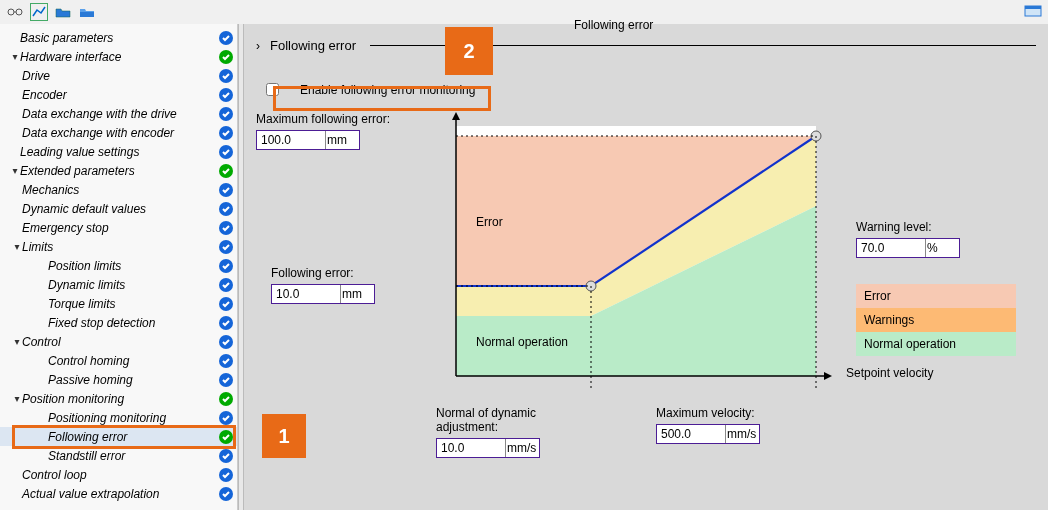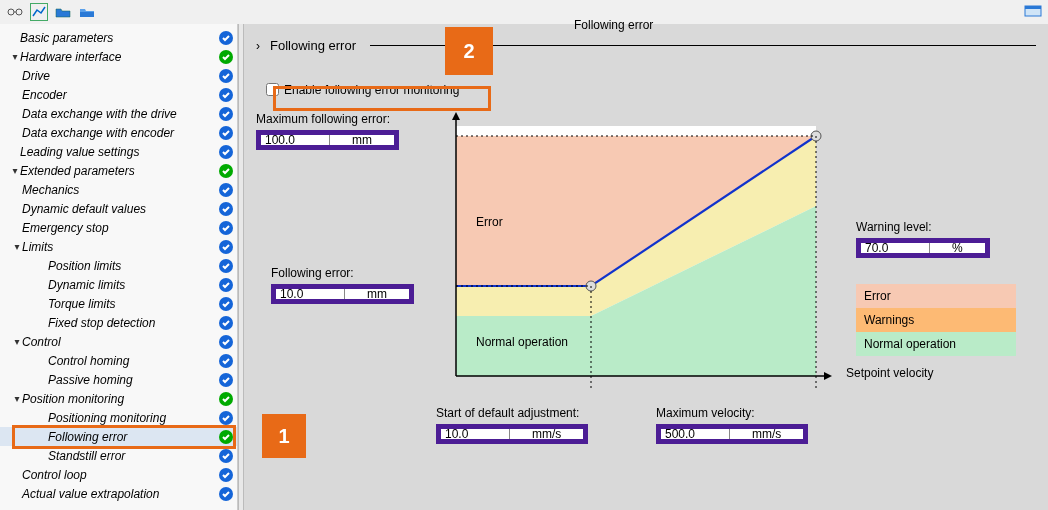--- a/index.html
+++ b/index.html
@@ -100,49 +100,49 @@
   .heading-row .title { font-size: 13px; }
   .heading-row .rule {
     flex: 1;
     border-bottom: 1px solid #000;
     height: 1px;
     margin-left: 4px;
   }
   .checkbox-row {
     display: inline-flex;
     align-items: center;
-    gap: 2px;
+    gap: 18px;
     margin-top: 24px;
     padding: 3px 6px;
   }
   .checkbox-row input[type=checkbox]{
     width:13px; height:13px;
   }
   .content-body {
     position: relative;
     margin-top: 4px;
   }
   .lbl { font-size: 12px; color: #000; }
   .num-input {
     display: inline-flex;
     align-items: stretch;
-    border: 5px solid #4c1d95;
+    border: 1px solid #4c1d95;
     background: #fff;
     height: 20px;
   }
   .num-input input {
     border: none;
     width: 68px;
     padding: 0 4px;
     font-size: 12px;
     outline: none;
   }
   .num-input .unit {
     border-left: 1px solid #888;
-    padding: 0 22px;
+    padding: 0 1px;
     display: flex;
     align-items: center;
     background: #fff;
     font-size: 12px;
     min-width: 34px;
   }
   .chart {
     position: absolute;
     left: 180px;
     top: 0;
@@ -568,21 +568,21 @@
         </div>
       </div>
 
       <div class="legend">
         <div class="legend-item leg-error">Error</div>
         <div class="legend-item leg-warn">Warnings</div>
         <div class="legend-item leg-normal">Normal operation</div>
       </div>
 
       <div class="field-block" style="left:180px; top:300px; width:160px;">
-        <div class="lbl">Start of default adjustment:</div>
+        <div class="lbl">Normal of dynamic adjustment:</div>
         <div class="num-input" style="margin-top:4px;">
           <input value="10.0" style="">
           <span class="unit">mm/s</span>
         </div>
       </div>
       <div class="field-block" style="left:400px; top:300px; width:160px;">
         <div class="lbl">Maximum velocity:</div>
         <div class="num-input" style="margin-top:4px;">
           <input value="500.0" style="">
           <span class="unit">mm/s</span>

